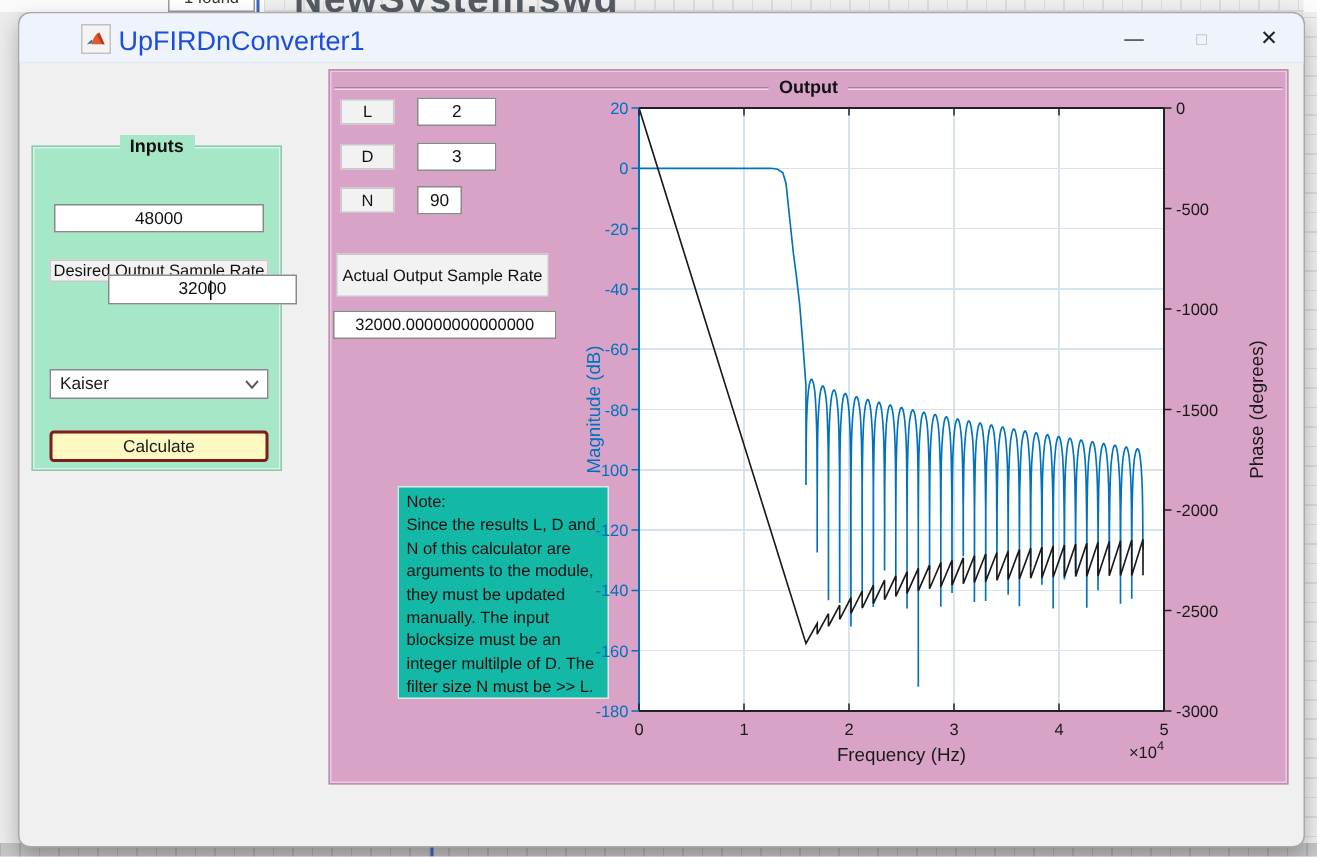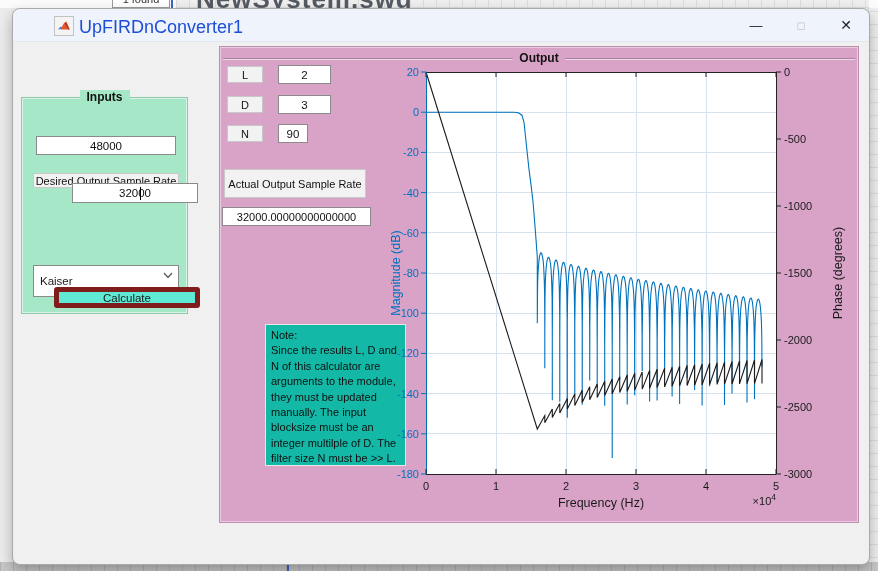--- a/index.html
+++ b/index.html
@@ -45,22 +45,22 @@
   #results-title{top:4px;background:#d9a3c8;}
   #results-title-line{position:absolute;left:3px;right:3px;top:11px;height:0;
         border-top:1px solid #a8829c;border-bottom:1px solid #eed9e8;z-index:2;}
   .ui-label{position:absolute;background:#f2f2f2;border:1px solid #c8c8c8;box-sizing:border-box;
             font-size:11px;color:#111;text-align:center;display:flex;align-items:center;justify-content:center;}
   .ui-field{position:absolute;background:#fff;border:1px solid #8a8a8a;box-sizing:border-box;
             font-size:11.5px;color:#111;text-align:center;display:flex;align-items:center;justify-content:center;}
   #dd{position:absolute;background:#fff;border:1px solid #8a8a8a;box-sizing:border-box;
       font-size:11.5px;display:flex;align-items:center;padding-left:6px;}
   #dd-chevron{position:absolute;right:5px;top:6px;}
-  #calc-btn{position:absolute;background:#5eead4;border:5px solid #7f1d1d;border-radius:3px;
-            box-sizing:border-box;font-size:11.5px;display:flex;align-items:center;justify-content:center;margin-left:21px;}
+  #calc-btn{position:absolute;background:#fef9c3;border:2px solid #7f1d1d;border-radius:3px;
+            box-sizing:border-box;font-size:11.5px;display:flex;align-items:center;justify-content:center;}
   #caret{position:absolute;width:1px;height:13px;background:#000;top:3px;left:67px;}
   #note-box{position:absolute;left:4px;top:277px;width:141px;height:142px;background:#14b8a6;
             border:1px solid #e6e6e6;box-sizing:border-box;padding:3px 0 0 5px;
             font-size:11px;line-height:15.4px;color:#111;white-space:pre-line;overflow:hidden;margin-left:41px;}
   #plot-svg{position:absolute;left:358px;top:37px;z-index:4;}
 </style>
 </head>
 <body>
 <div id="screen">
 
@@ -91,21 +91,21 @@
     </div>
 
     <div class="panel" id="inputs-panel">
       <span class="panel-title" id="inputs-title">Inputs</span>
       <div class="ui-field" style="left:14px;top:38px;width:140px;height:19px;">48000</div>
       <div class="ui-label" style="left:11px;top:75px;width:146px;height:15px;">Desired Output Sample Rate</div>
       <div class="ui-field" style="left:14px;top:85px;width:126px;height:20px;margin-left:36px;">
         <span>32000</span>
         <span id="caret"></span>
       </div>
-      <div id="dd" style="left:11px;top:167px;width:146px;height:32px;">
+      <div id="dd" style="left:11px;top:148px;width:146px;height:20px;">
         <span>Kaiser</span>
         <svg id="dd-chevron" width="10" height="7" viewBox="0 0 10 7">
           <polyline points="1,1 5,5.5 9,1" fill="none" stroke="#5a5a5a" stroke-width="1.3"></polyline>
         </svg>
       </div>
       <div id="calc-btn" style="left:11px;top:189px;width:146px;height:21px;">Calculate</div>
     </div>
 
     <div class="panel" id="results-panel">
       <div id="results-title-line"></div>

